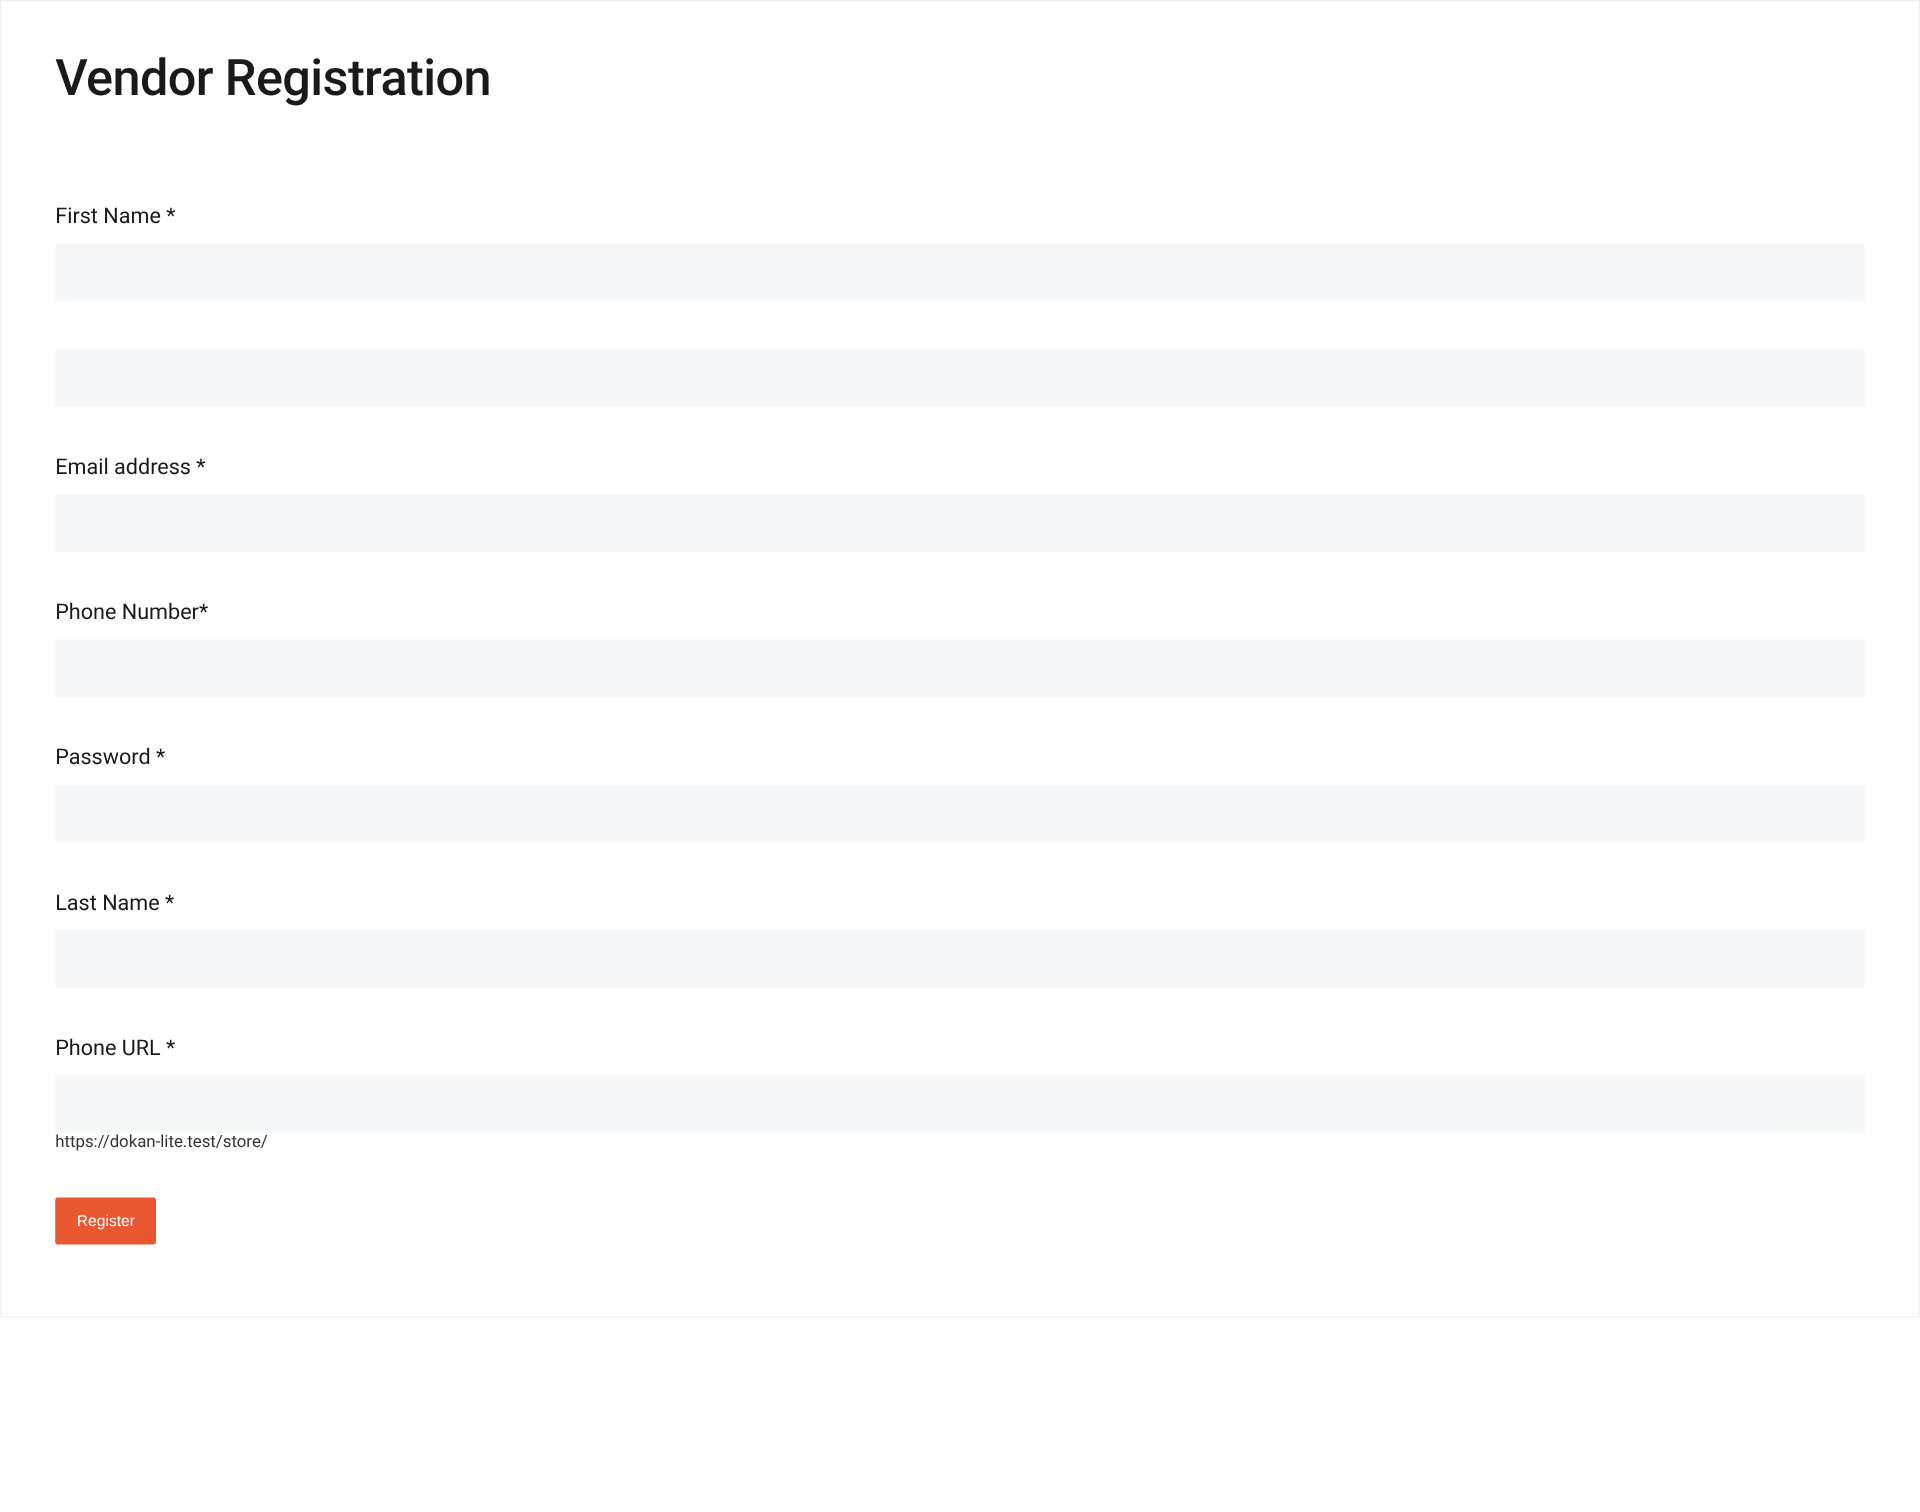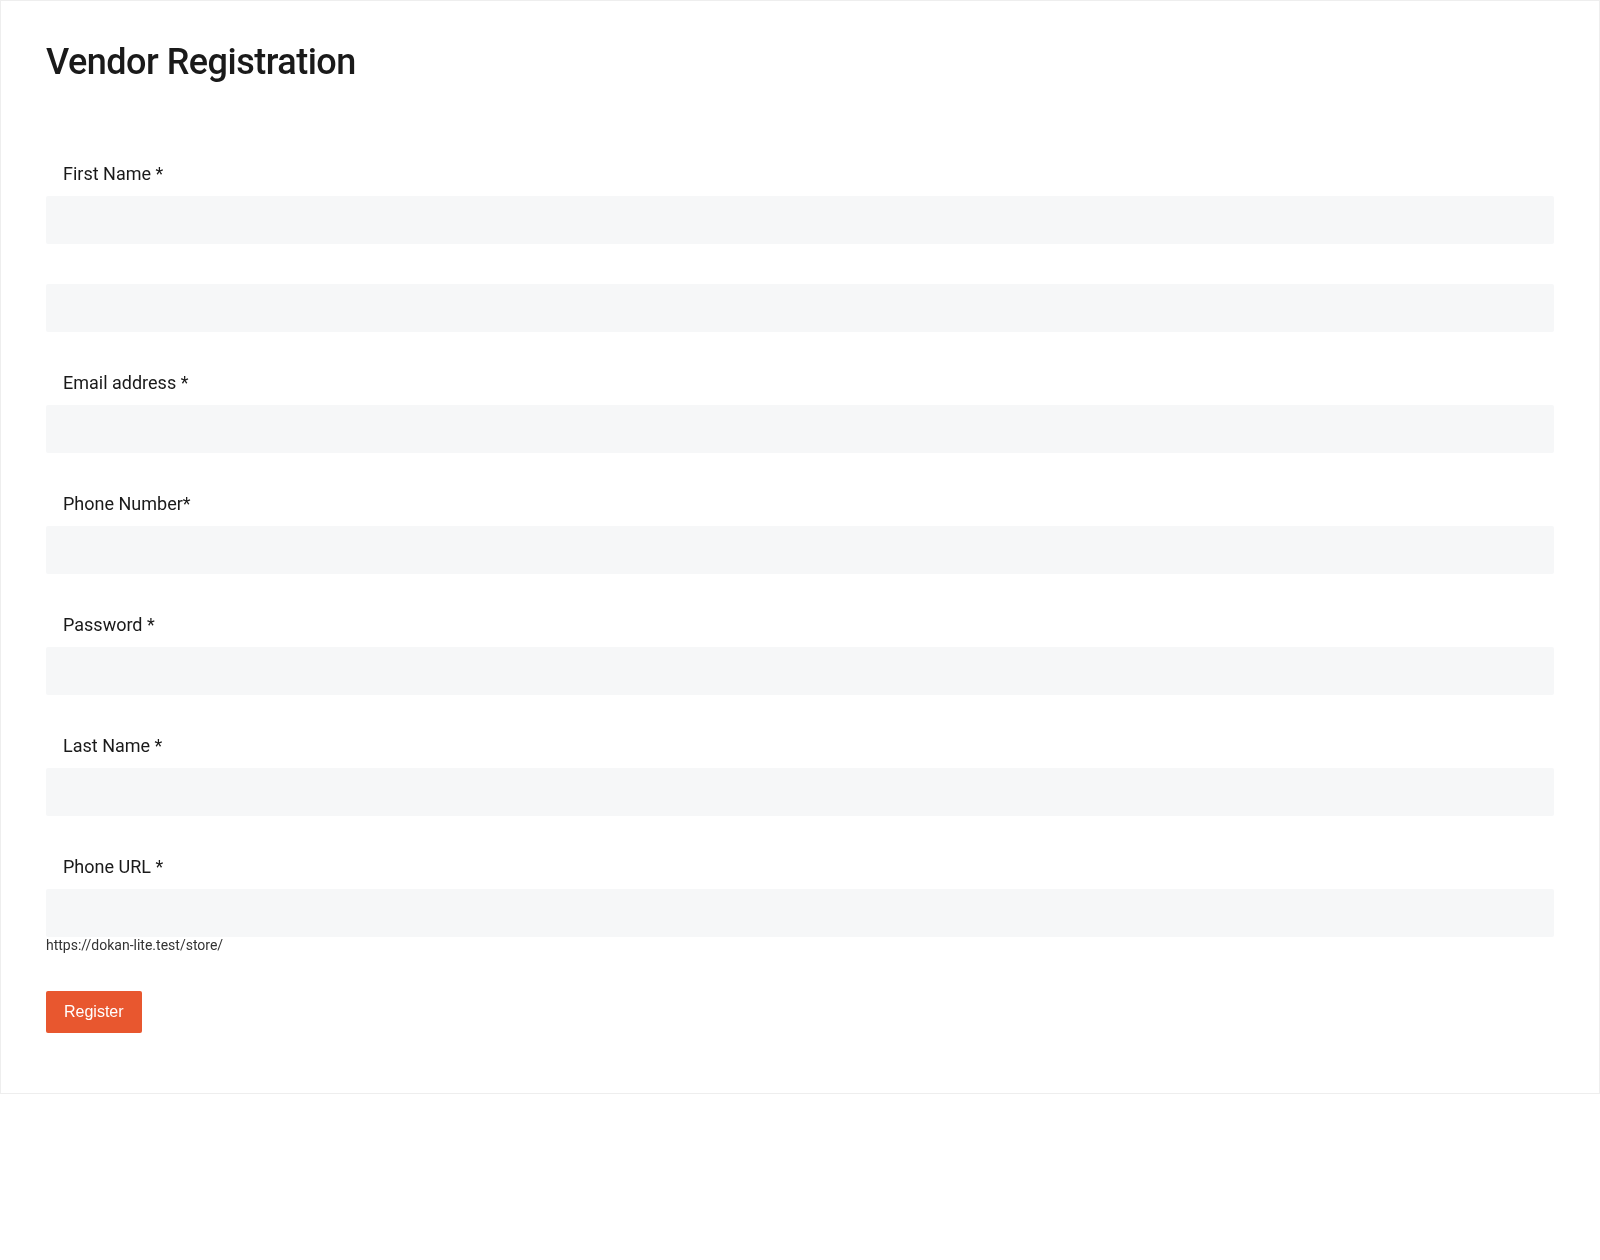--- a/index.html
+++ b/index.html
@@ -16,38 +16,37 @@
     
     .container {
       max-width: 1600px;
       padding: 40px 45px 60px 45px;
       border: 1px solid #eeeeee;
       border-top: 1px solid #eeeeee;
       background-color: #ffffff;
     }
     
     .page-title {
-      font-size: 36px;
+      font-size: 42px;
       font-weight: 500;
       color: #1a1a1a;
       margin-bottom: 80px;
       letter-spacing: -0.5px;
     }
     
     .form-group {
       margin-bottom: 40px;
     }
     
     .form-label {
       display: block;
       font-size: 18px;
       color: #1a1a1a;
       margin-bottom: 12px;
       font-weight: 400;
-      margin-left: 17px;
     }
     
     .form-input {
       width: 100%;
       height: 48px;
       background-color: #f6f7f8;
       border: none;
       border-radius: 2px;
       padding: 0 14px;
       font-size: 16px;
@@ -62,21 +61,21 @@
     
     .form-group-with-helper {
       margin-bottom: 38px;
     }
     
     .register-button {
       background-color: #e8572f;
       color: #ffffff;
       border: none;
       padding: 12px 18px;
-      font-size: 16px;
+      font-size: 13px;
       font-weight: 400;
       border-radius: 2px;
       cursor: pointer;
       text-align: center;
     }
   </style>
 </head>
 <body>
 
 <div class="container">

